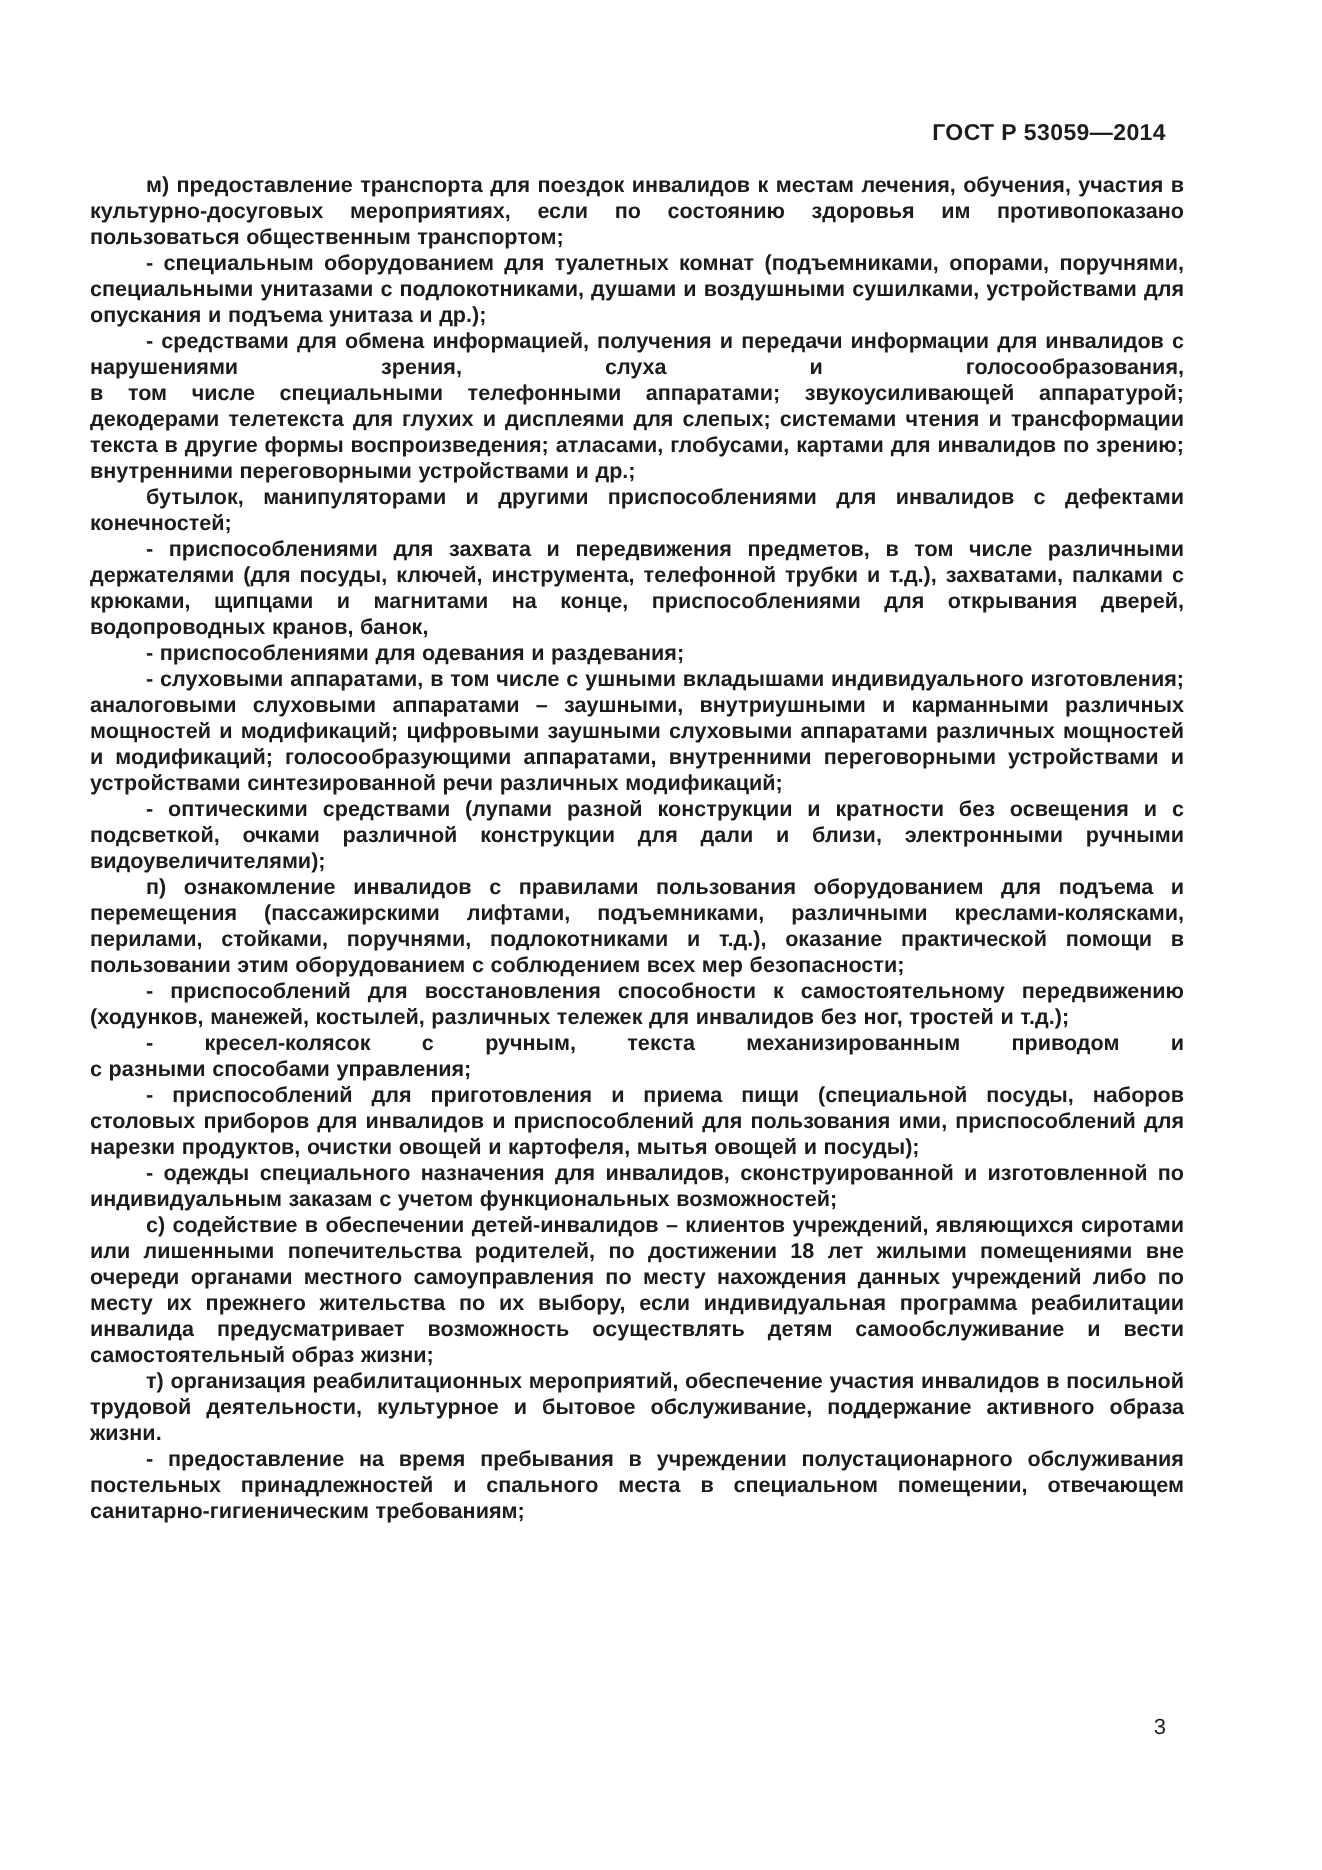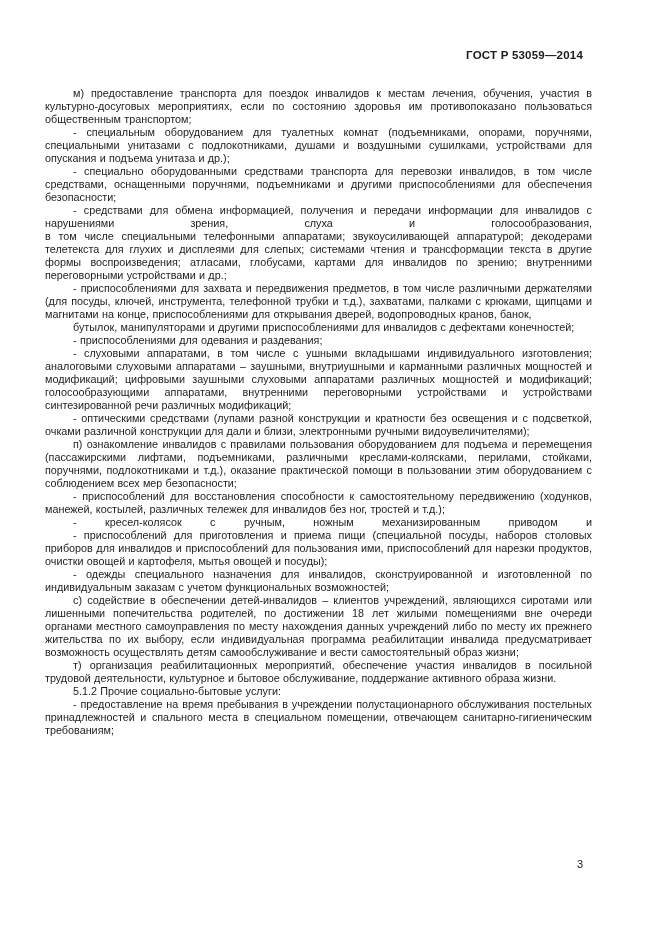--- a/index.html
+++ b/index.html
@@ -8,38 +8,39 @@
     position: relative;
     width: 661px;
     height: 935px;
     background: #ffffff;
     font-family: "Liberation Sans", sans-serif;
     color: #1c1c1c;
     overflow: hidden;
   }
   .doc-header {
     position: absolute;
-    top: 49px;
+    top: 61px;
     left: 45px;
     right: 78px;
     text-align: right;
     font-weight: bold;
     font-size: 11.5px;
     line-height: 13px;
     letter-spacing: 0.2px;
   }
   .doc-body {
     position: absolute;
     top: 87px;
     left: 45px;
     width: 547px;
     font-size: 10.8px;
     line-height: 13px;
     text-align: justify;
     word-spacing: 0.3px;
+    font-weight: bold;
   }
   .para { text-indent: 28px; }
   .para.no-indent { text-indent: 0; }
   .para.justify-last { text-align-last: justify; }
   .page-number {
     position: absolute;
     top: 858px;
     left: 45px;
     right: 78px;
     text-align: right;
@@ -51,33 +52,32 @@
 <body>
 
 <div class="page">
   <div class="doc-header">
     <span>ГОСТ Р 53059—2014</span>
   </div>
 
   <div class="doc-body">
       <p class="para">м) предоставление транспорта для поездок инвалидов к местам лечения, обучения, участия в культурно-досуговых мероприятиях, если по состоянию здоровья им противопоказано пользоваться общественным транспортом;</p>
       <p class="para">- специальным оборудованием для туалетных комнат (подъемниками, опорами, поручнями, специальными унитазами с подлокотниками, душами и воздушными сушилками, устройствами для опускания и подъема унитаза и др.);</p>
-      <p class="para">- специально оборудованными средствами транспорта для перевозки инвалидов, в том числе средствами, оснащенными поручнями, подъемниками и другими приспособлениями для обеспечения безопасности;</p>
       <p class="para justify-last">- средствами для обмена информацией, получения и передачи информации для инвалидов с нарушениями зрения, слуха и голосообразования,</p>
       <p class="para no-indent">в том числе специальными телефонными аппаратами; звукоусиливающей аппаратурой; декодерами телетекста для глухих и дисплеями для слепых; системами чтения и трансформации текста в другие формы воспроизведения; атласами, глобусами, картами для инвалидов по зрению; внутренними переговорными устройствами и др.;</p>
+      <p class="para">бутылок, манипуляторами и другими приспособлениями для инвалидов с дефектами конечностей;</p>
       <p class="para">- приспособлениями для захвата и передвижения предметов, в том числе различными держателями (для посуды, ключей, инструмента, телефонной трубки и т.д.), захватами, палками с крюками, щипцами и магнитами на конце, приспособлениями для открывания дверей, водопроводных кранов, банок,</p>
-      <p class="para">бутылок, манипуляторами и другими приспособлениями для инвалидов с дефектами конечностей;</p>
       <p class="para">- приспособлениями для одевания и раздевания;</p>
       <p class="para">- слуховыми аппаратами, в том числе с ушными вкладышами индивидуального изготовления; аналоговыми слуховыми аппаратами – заушными, внутриушными и карманными различных мощностей и модификаций; цифровыми заушными слуховыми аппаратами различных мощностей и модификаций; голосообразующими аппаратами, внутренними переговорными устройствами и устройствами синтезированной речи различных модификаций;</p>
       <p class="para">- оптическими средствами (лупами разной конструкции и кратности без освещения и с подсветкой, очками различной конструкции для дали и близи, электронными ручными видоувеличителями);</p>
       <p class="para">п) ознакомление инвалидов с правилами пользования оборудованием для подъема и перемещения (пассажирскими лифтами, подъемниками, различными креслами-колясками, перилами, стойками, поручнями, подлокотниками и т.д.), оказание практической помощи в пользовании этим оборудованием с соблюдением всех мер безопасности;</p>
       <p class="para">- приспособлений для восстановления способности к самостоятельному передвижению (ходунков, манежей, костылей, различных тележек для инвалидов без ног, тростей и т.д.);</p>
-      <p class="para justify-last">- кресел-колясок с ручным, ножным механизированным приводом и</p>
+      <p class="para justify-last">- кресел-колясок с ручным, текста механизированным приводом и</p>
+      <p class="para no-indent">с разными способами управления;</p>
       <p class="para">- приспособлений для приготовления и приема пищи (специальной посуды, наборов столовых приборов для инвалидов и приспособлений для пользования ими, приспособлений для нарезки продуктов, очистки овощей и картофеля, мытья овощей и посуды);</p>
       <p class="para">- одежды специального назначения для инвалидов, сконструированной и изготовленной по индивидуальным заказам с учетом функциональных возможностей;</p>
       <p class="para">с) содействие в обеспечении детей-инвалидов – клиентов учреждений, являющихся сиротами или лишенными попечительства родителей, по достижении 18 лет жилыми помещениями вне очереди органами местного самоуправления по месту нахождения данных учреждений либо по месту их прежнего жительства по их выбору, если индивидуальная программа реабилитации инвалида предусматривает возможность осуществлять детям самообслуживание и вести самостоятельный образ жизни;</p>
       <p class="para">т) организация реабилитационных мероприятий, обеспечение участия инвалидов в посильной трудовой деятельности, культурное и бытовое обслуживание, поддержание активного образа жизни.</p>
-      <p class="para">5.1.2 Прочие социально-бытовые услуги:</p>
       <p class="para">- предоставление на время пребывания в учреждении полустационарного обслуживания постельных принадлежностей и спального места в специальном помещении, отвечающем санитарно-гигиеническим требованиям;</p>
     </div>
 
   <div class="page-number">3</div>
 </div>
 
 </body></html>

